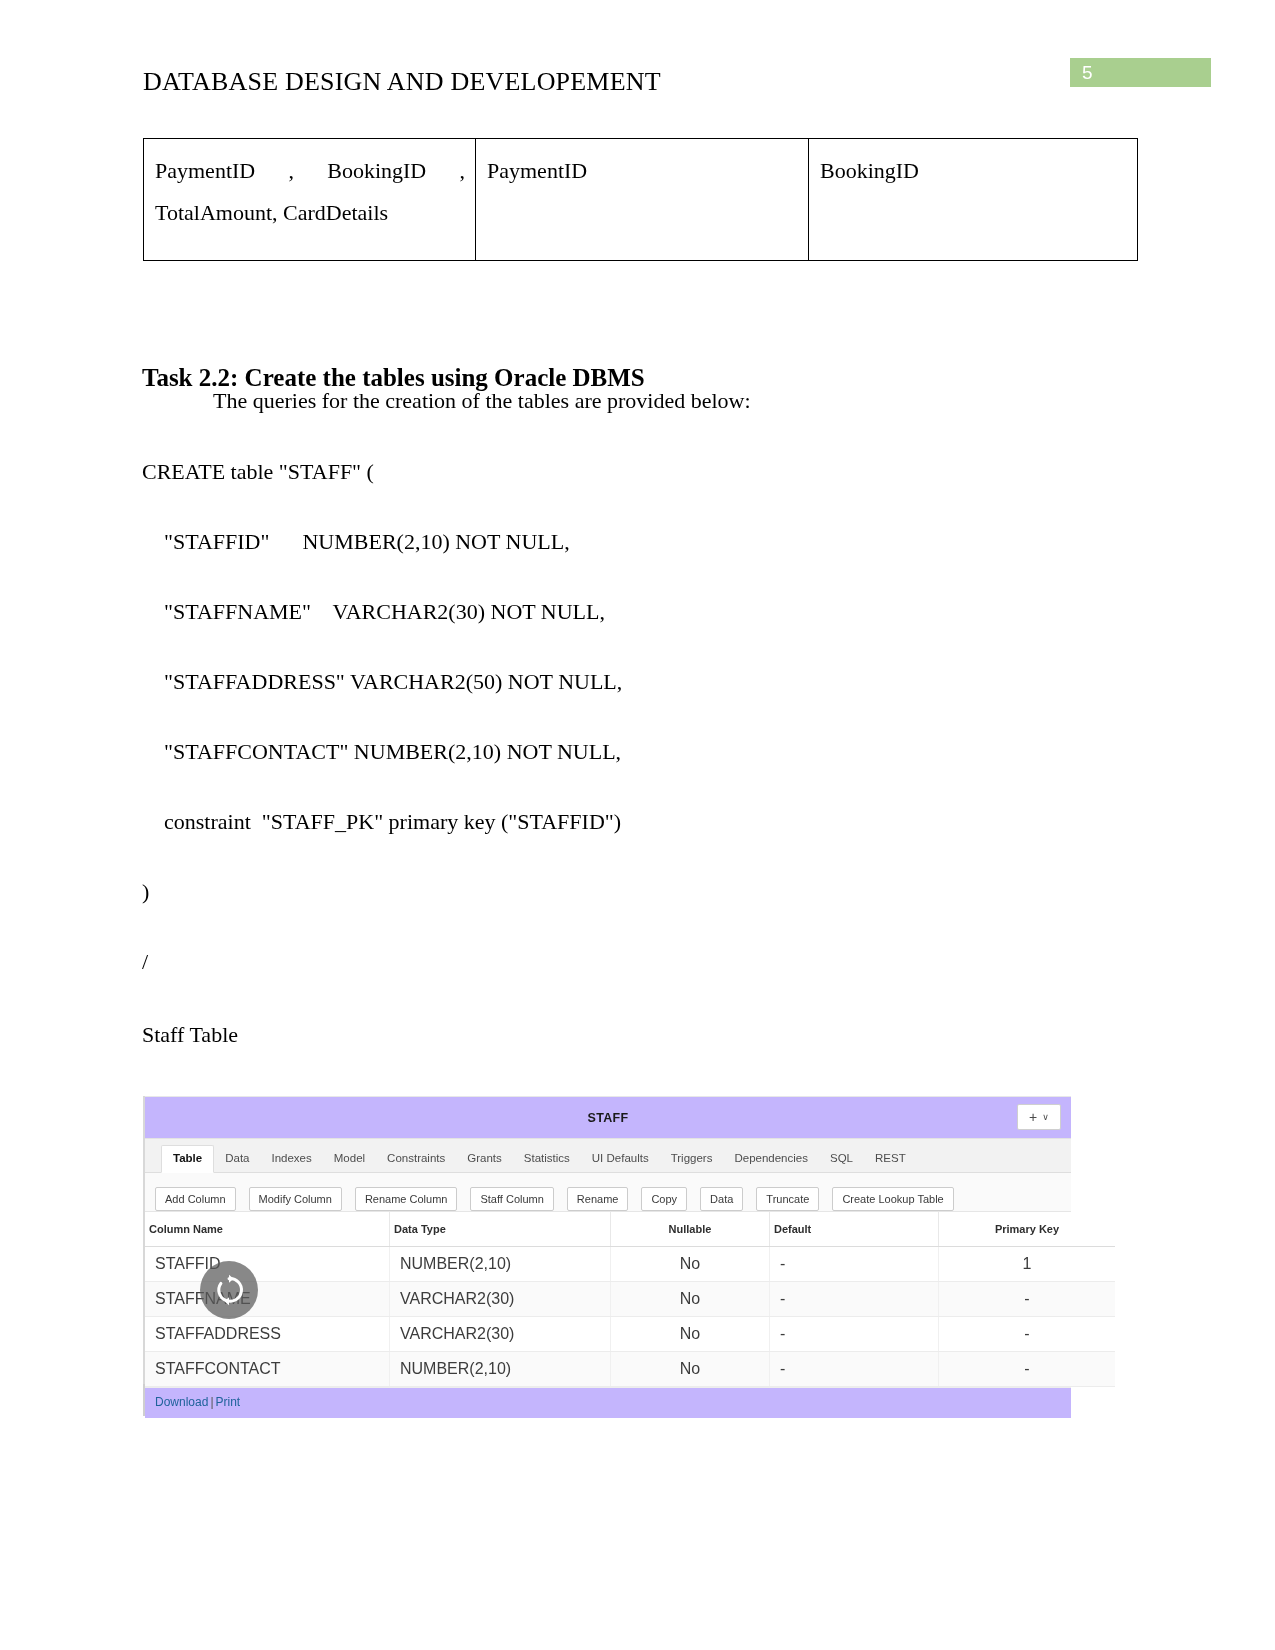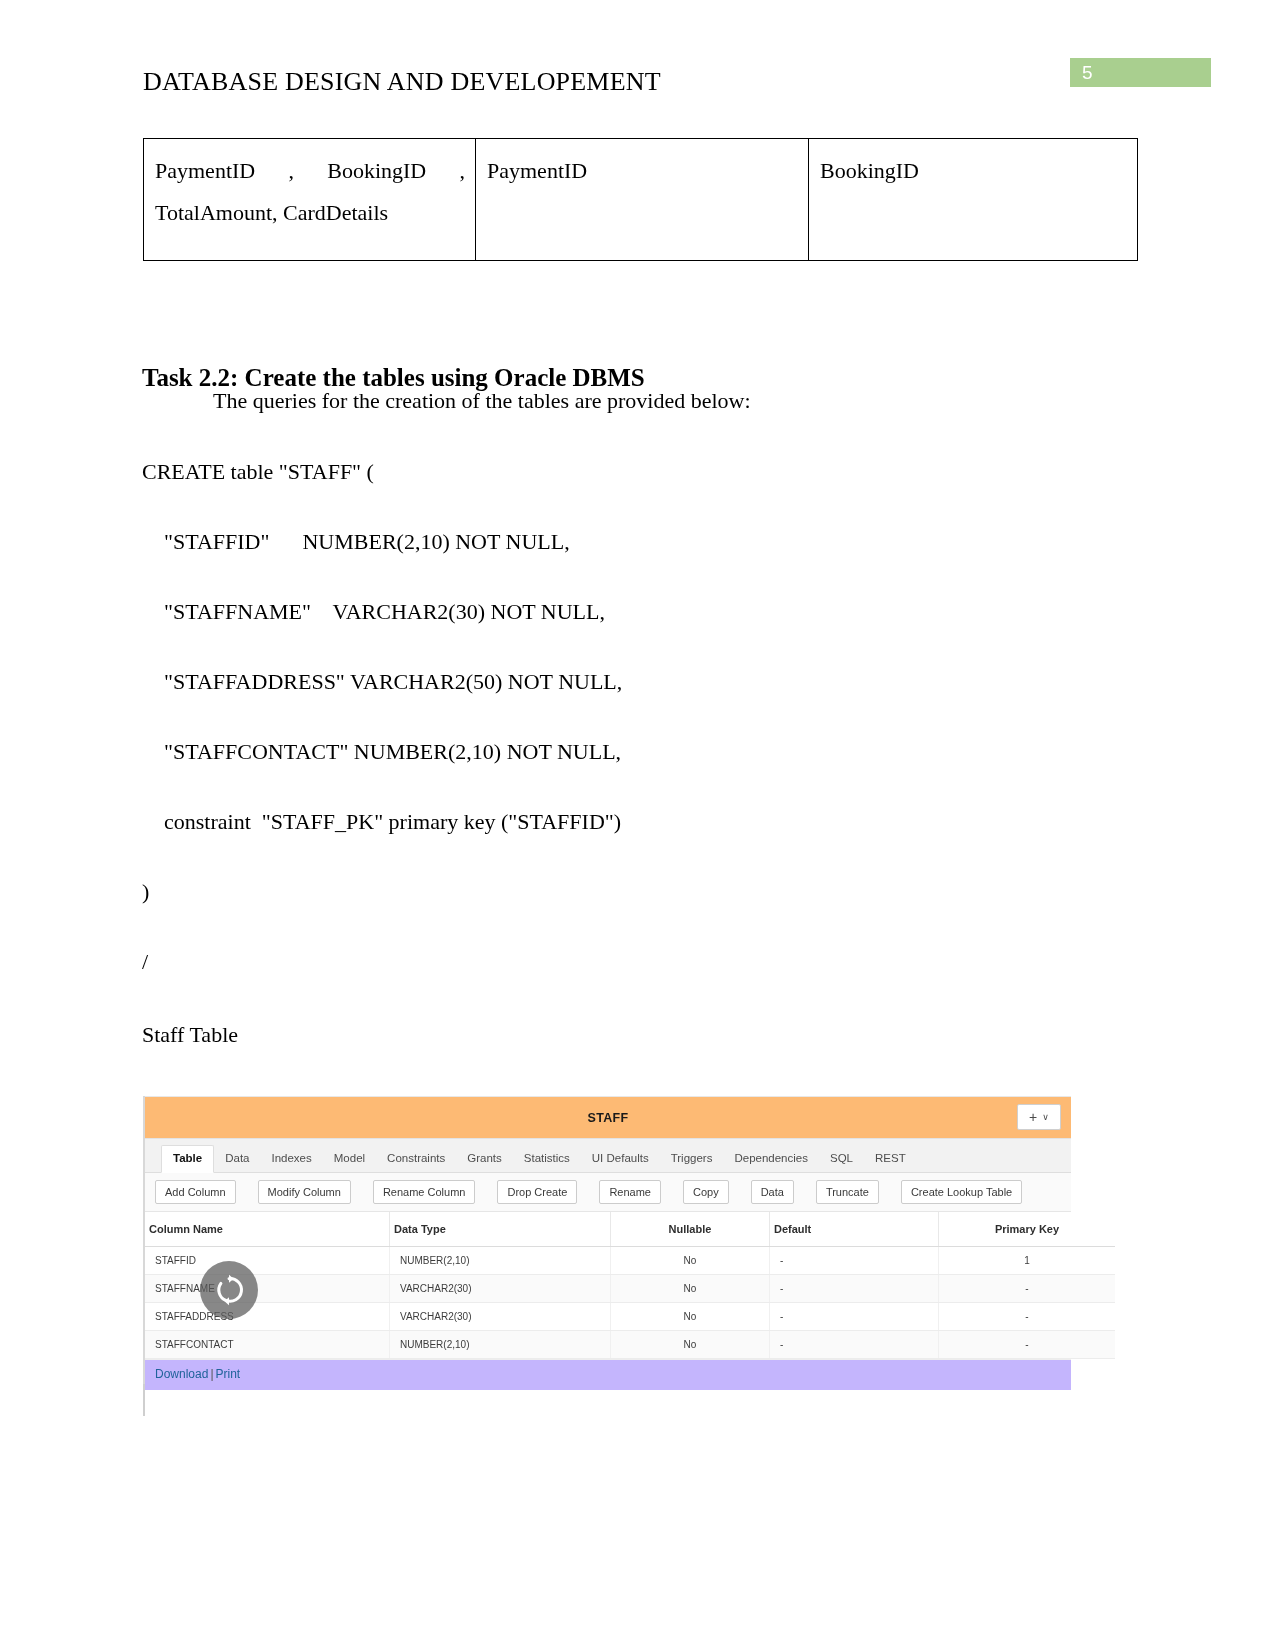--- a/index.html
+++ b/index.html
@@ -127,21 +127,21 @@
     left: 143px;
     top: 1096px;
     width: 2px;
     height: 320px;
     background: #cfcfcf;
   }
 
   .apex-titlebar {
     position: relative;
     height: 41px;
-    background: #fdba74;
+    background: #c4b5fd;
     border-bottom: 1px solid #e3e3e3;
     border-top: 1px solid #e8e8e8;
     display: flex;
     align-items: center;
     justify-content: center;
   }
   .apex-title {
     font-size: 12.5px;
     font-weight: bold;
     color: #1a1a1a;
@@ -188,22 +188,22 @@
     font-weight: bold;
     border: 1px solid #dedede;
     border-bottom: 1px solid #ffffff;
     margin-bottom: -1px;
     border-radius: 2px 2px 0 0;
     padding: 7px 11px 8px 11px;
   }
 
   .apex-toolbar {
     display: flex;
-    align-items: center;
-    gap: 22px;
+    align-items: flex-end;
+    gap: 13px;
     height: 39px;
     padding: 0 10px;
     background: #fafafa;
     border-bottom: 1px solid #e6e6e6;
     box-sizing: border-box;
   }
   .apex-btn {
     border: 1px solid #cccccc;
     background: #ffffff;
     border-radius: 2px;
@@ -223,21 +223,21 @@
     font-size: 11px;
     font-weight: bold;
     color: #2e2e2e;
     padding: 11px 4px;
     background: #ffffff;
     border-right: 1px solid #e8e8e8;
     border-bottom: 1px solid #dcdcdc;
   }
   .apex-table th:last-child { border-right: none; }
   .apex-table td {
-    font-size: 10px;
+    font-size: 16px;
     color: #3c3c3c;
     padding: 8px 10px;
     border-bottom: 1px solid #ececec;
     border-right: 1px solid #f0f0f0;
   }
   .apex-table td:last-child { border-right: none; }
   .apex-table tr.alt td { background: #fafafa; }
   .c-name { width: 236px; text-align: left; }
   .c-type { width: 212px; text-align: left; }
   .c-null { width: 150px; text-align: center; }
@@ -333,21 +333,21 @@
       <div class="apex-tab">Triggers</div>
       <div class="apex-tab">Dependencies</div>
       <div class="apex-tab">SQL</div>
       <div class="apex-tab">REST</div>
     </div>
 
     <div class="apex-toolbar">
       <div class="apex-btn">Add Column</div>
       <div class="apex-btn">Modify Column</div>
       <div class="apex-btn">Rename Column</div>
-      <div class="apex-btn">Drop Create</div>
+      <div class="apex-btn">Staff Column</div>
       <div class="apex-btn">Rename</div>
       <div class="apex-btn">Copy</div>
       <div class="apex-btn">Data</div>
       <div class="apex-btn">Truncate</div>
       <div class="apex-btn">Create Lookup Table</div>
     </div>
 
     <table class="apex-table">
       <thead>
         <tr>

